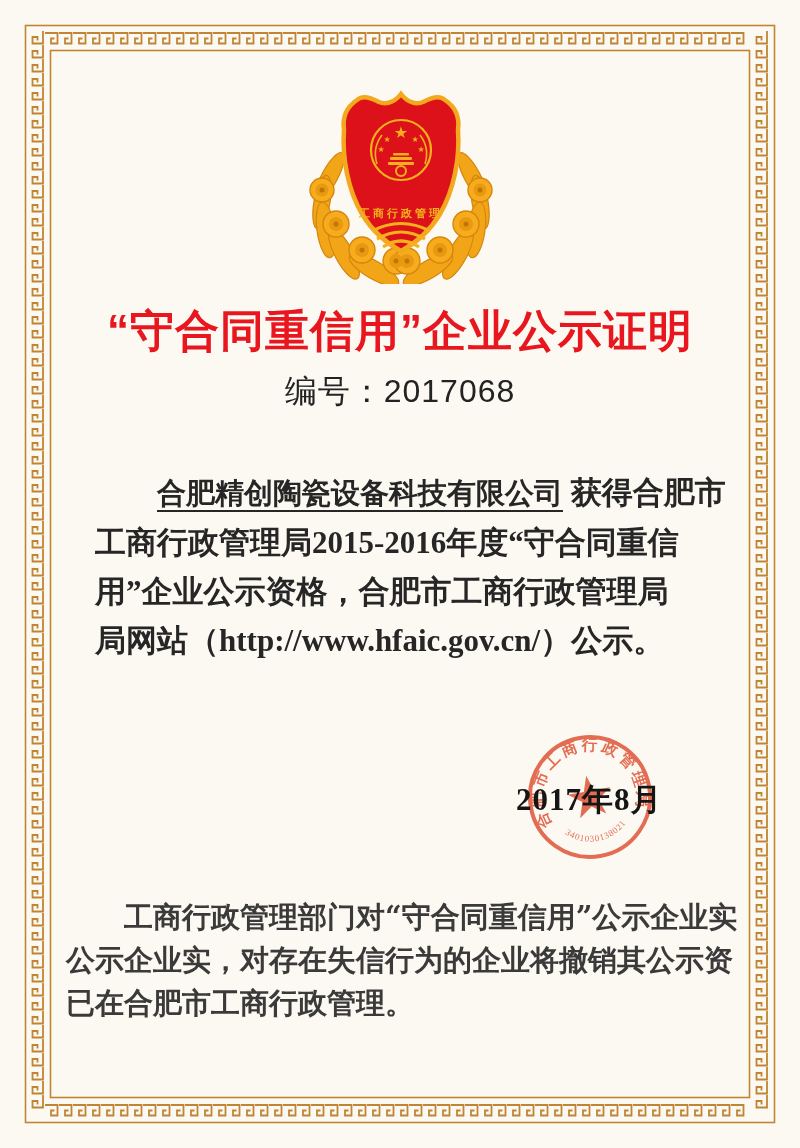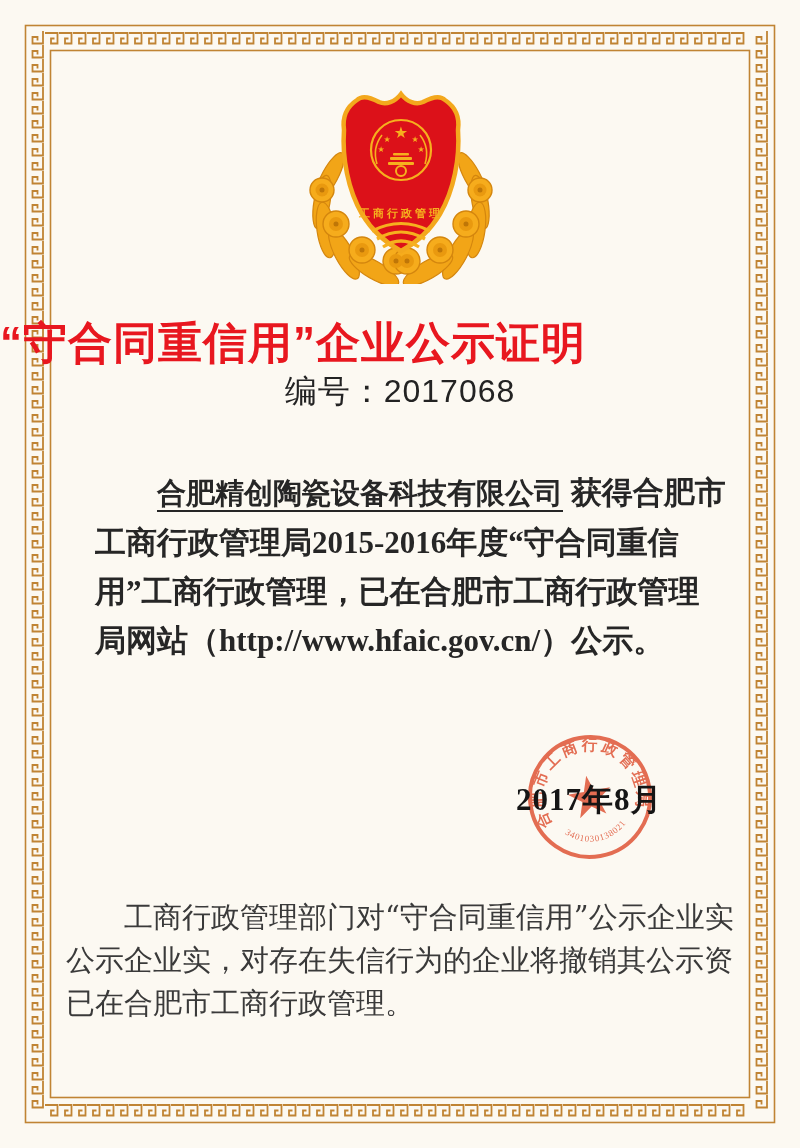--- a/index.html
+++ b/index.html
@@ -1,38 +1,38 @@
 <!DOCTYPE html>
 <html><head>
 <meta charset="utf-8">
 <style>
   html,body{margin:0;padding:0;}
   .page{position:relative;width:800px;height:1148px;background:#fcf9f2;overflow:hidden;
         font-family:"Liberation Serif","DejaVu Serif",serif;color:#2b2b2b;}
   .border-svg,.emblem-svg,.stamp-svg{position:absolute;pointer-events:none;}
   .border-svg{left:0;top:0;}
   .emblem-svg{left:300px;top:84px;}
-  .title{position:absolute;left:0;top:314px;width:800px;
+  .title{position:absolute;left:0;top:302px;width:800px;text-align:center;
          font-family:"Liberation Sans","DejaVu Sans",sans-serif;font-weight:bold;
          font-size:44px;color:#e8171f;letter-spacing:1px;white-space:nowrap;}
   .serial{position:absolute;left:0;top:370px;width:800px;text-align:center;
           font-family:"Liberation Sans","DejaVu Sans",sans-serif;
           font-size:32px;color:#232323;letter-spacing:1px;}
   .body-block{position:absolute;left:95px;top:468px;width:614px;
               font-size:31px;line-height:49px;font-weight:bold;color:#262626;}
   .body-line{white-space:nowrap;}
   .body-line.first{text-indent:62px;}
   .company{font-size:29px;font-weight:600;text-decoration:underline;
            text-decoration-thickness:2px;text-underline-offset:7px;
            font-family:"DejaVu Serif",serif;text-align:center;}
   .stamp-svg{left:495px;top:702px;}
   .date{position:absolute;left:516px;top:779px;font-size:31px;font-weight:bold;
         color:#151515;letter-spacing:1px;white-space:nowrap;z-index:5;}
   .footer-block{position:absolute;left:66px;top:896px;width:672px;
-                font-size:29px;line-height:43px;font-weight:normal;color:#3a3a3a;
+                font-size:29px;line-height:43px;font-weight:bold;color:#3a3a3a;
                 font-family:"DejaVu Serif","Liberation Serif",serif;}
   .footer-line{white-space:nowrap;}
   .footer-line.first{text-indent:58px;}
 </style>
 </head>
 <body>
 
 <div class="page">
 
   <svg class="border-svg" id="borderSvg" width="800" height="1148" viewBox="0 0 800 1148">
@@ -378,21 +378,21 @@
     </g>
   </svg>
 
   <div class="title">“守合同重信用”企业公示证明</div>
 
   <div class="serial">编号：2017068</div>
 
   <div class="body-block">
     <div class="body-line first"><span class="company">合肥精创陶瓷设备科技有限公司</span> <span>获得合肥市</span></div>
     <div class="body-line">工商行政管理局2015-2016年度“守合同重信</div>
-    <div class="body-line">用”工商行政管理，已在合肥市工商行政管理</div>
+    <div class="body-line">用”企业公示资格，合肥市工商行政管理局</div>
     <div class="body-line">局网站（http://www.hfaic.gov.cn/）公示。</div>
   </div>
 
   <svg class="stamp-svg" width="190" height="190" viewBox="0 0 190 190">
     <g transform="rotate(-10 95 95)" opacity="0.88">
       <defs>
         <path id="sealTopArc" d="M 52 114 A 47 47 0 1 1 138 114" fill="none"></path>
         <path id="sealBottomArc" d="M 59 121 A 44 44 0 0 0 131 121" fill="none"></path>
       </defs>
       <circle cx="95" cy="95" r="60" fill="none" stroke="#e05a3d" stroke-width="4"></circle>

